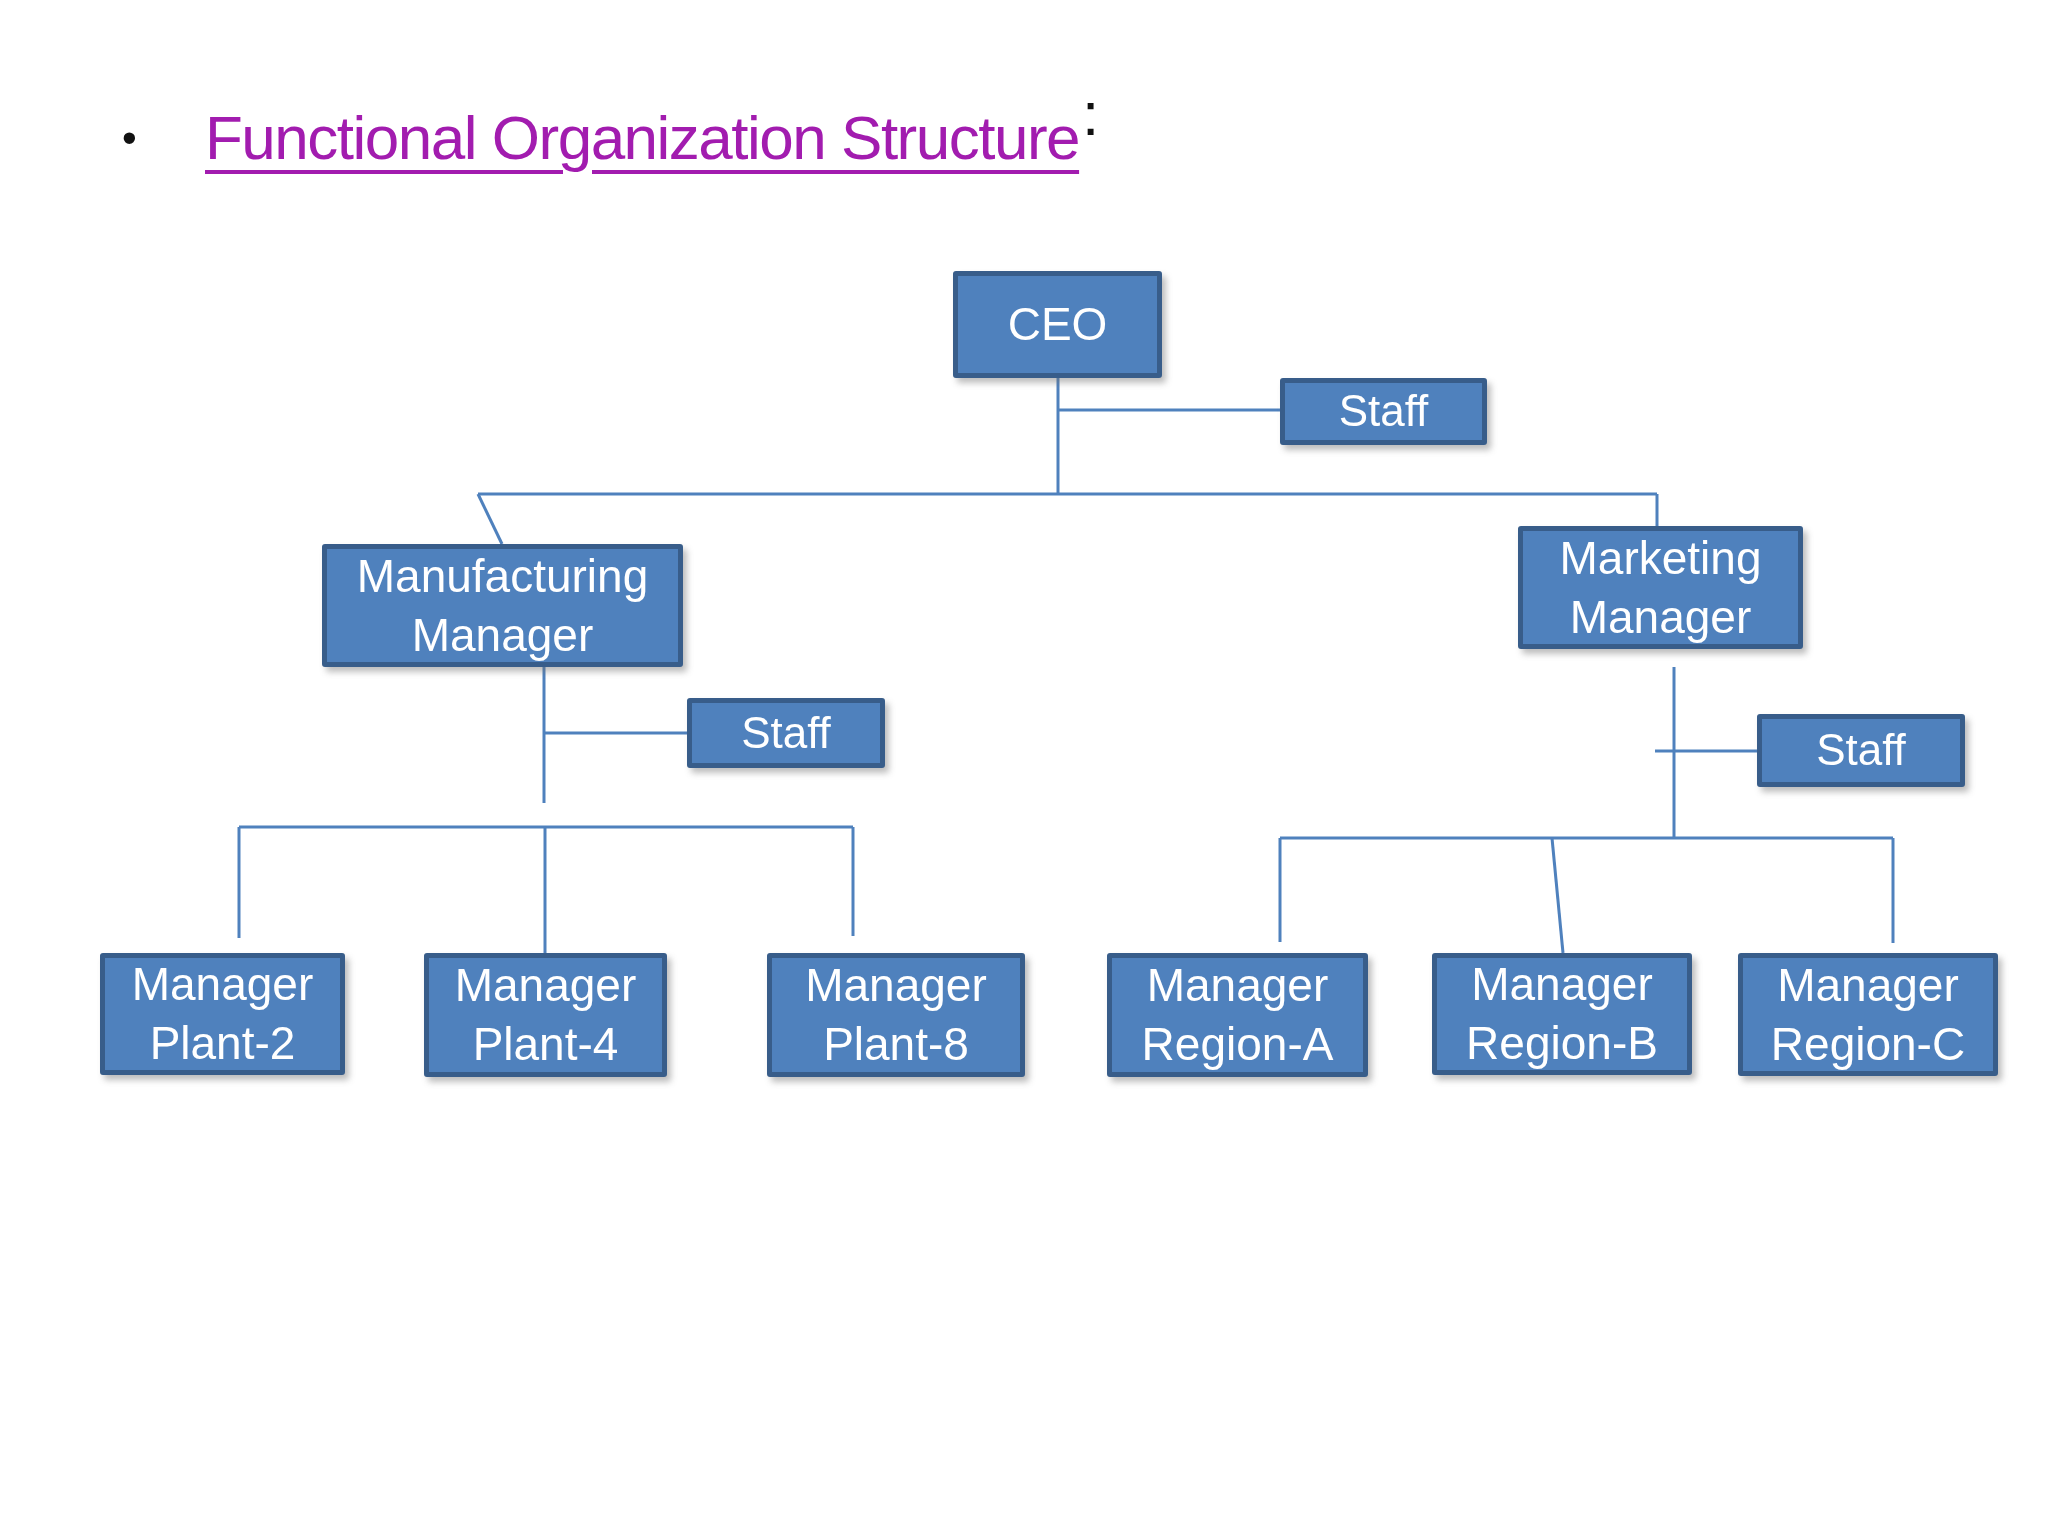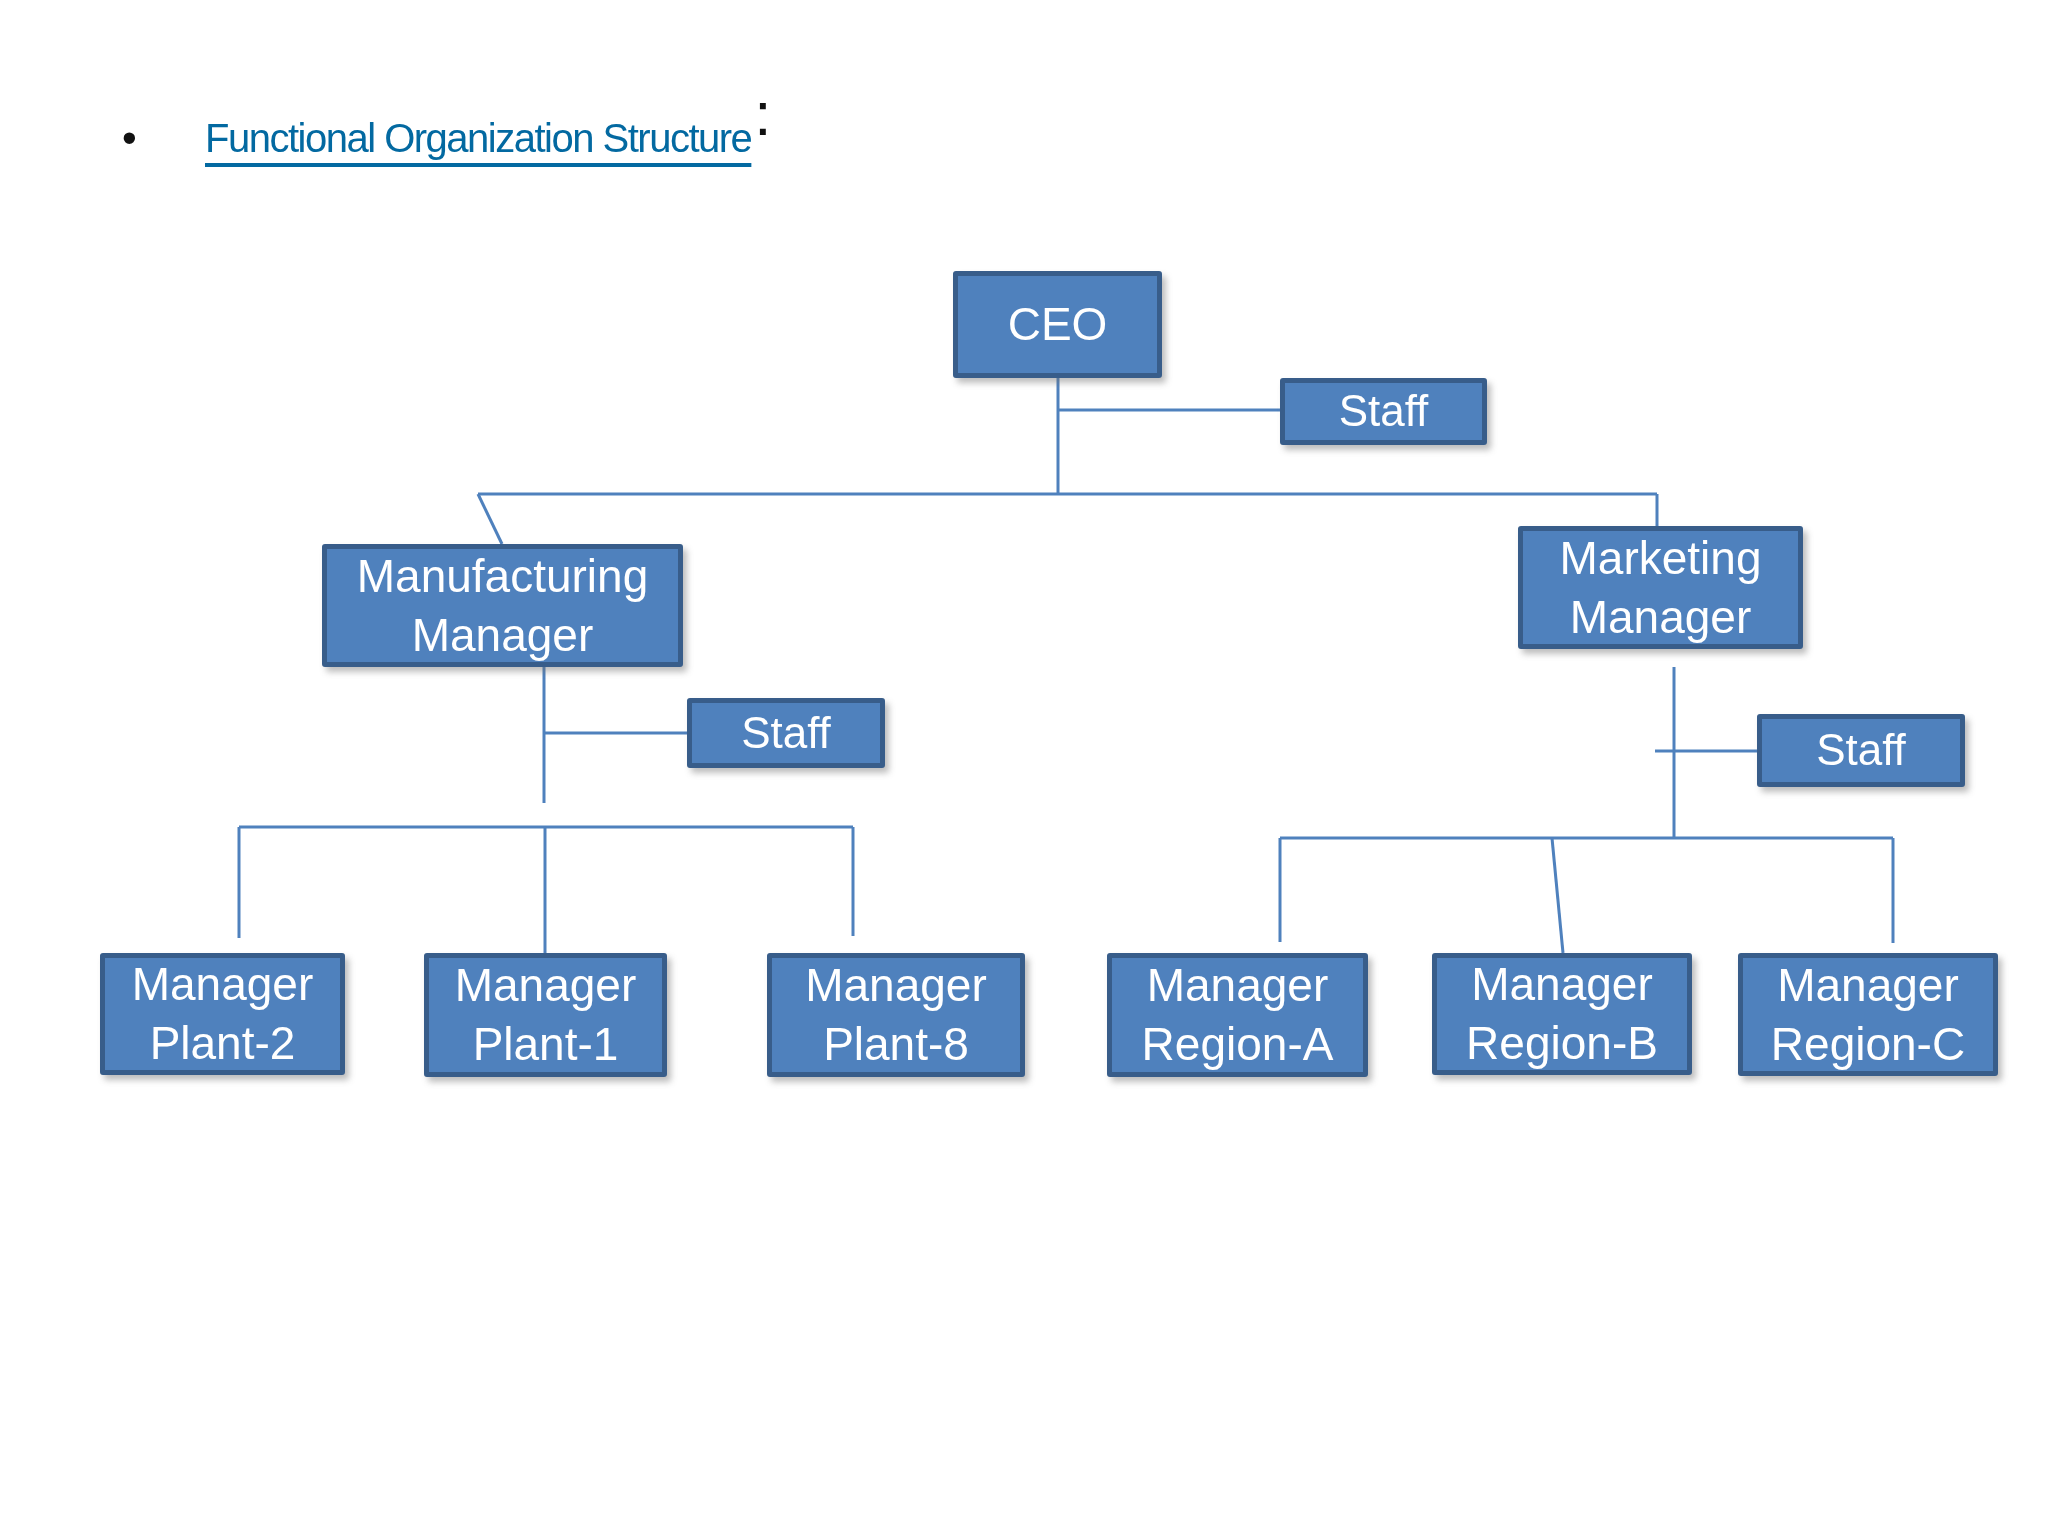--- a/index.html
+++ b/index.html
@@ -12,21 +12,21 @@
   }
   
   .title-row{
     position:absolute;left:122px;top:102px;
     display:flex;align-items:flex-start;white-space:nowrap;
   }
   .bullet{
     font-size:42px;line-height:72px;width:83px;color:#111;
   }
   .title-text{
-    font-size:40px;line-height:72px;color:#0369a1;
+    font-size:62px;line-height:72px;color:#a21caf;
     letter-spacing:-1.5px;
     text-decoration:underline;
     text-decoration-thickness:4px;
     text-underline-offset:11px;
   }
   .title-colon{
     font-size:62px;line-height:72px;color:#111;
     display:inline-block;transform:translateY(-24px);margin-left:3px;
   }
   
@@ -110,21 +110,21 @@
     <span>Staff</span>
   </div>
 
   <div class="node f46" style="left:100px;top:953px;width:245px;height:122px;">
     <span>Manager</span>
     <span>Plant-2</span>
   </div>
 
   <div class="node f46" style="left:424px;top:953px;width:243px;height:124px;">
     <span>Manager</span>
-    <span>Plant-1</span>
+    <span>Plant-4</span>
   </div>
 
   <div class="node f46" style="left:767px;top:953px;width:258px;height:124px;">
     <span>Manager</span>
     <span>Plant-8</span>
   </div>
 
   <div class="node f46" style="left:1107px;top:953px;width:261px;height:124px;">
     <span>Manager</span>
     <span>Region-A</span>

